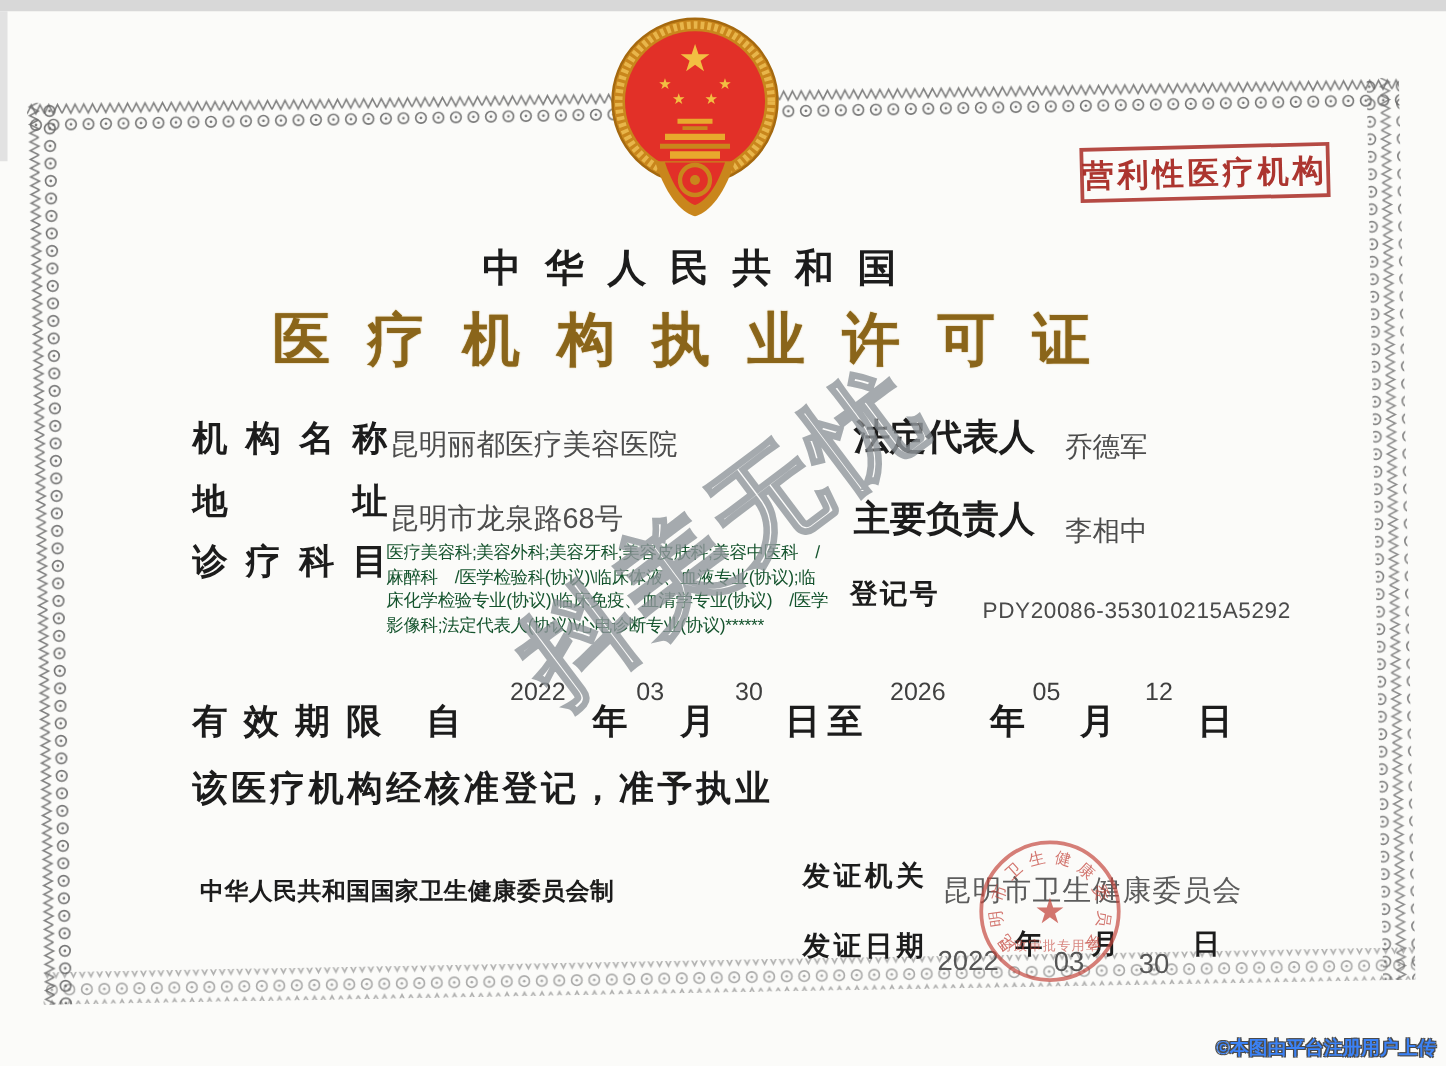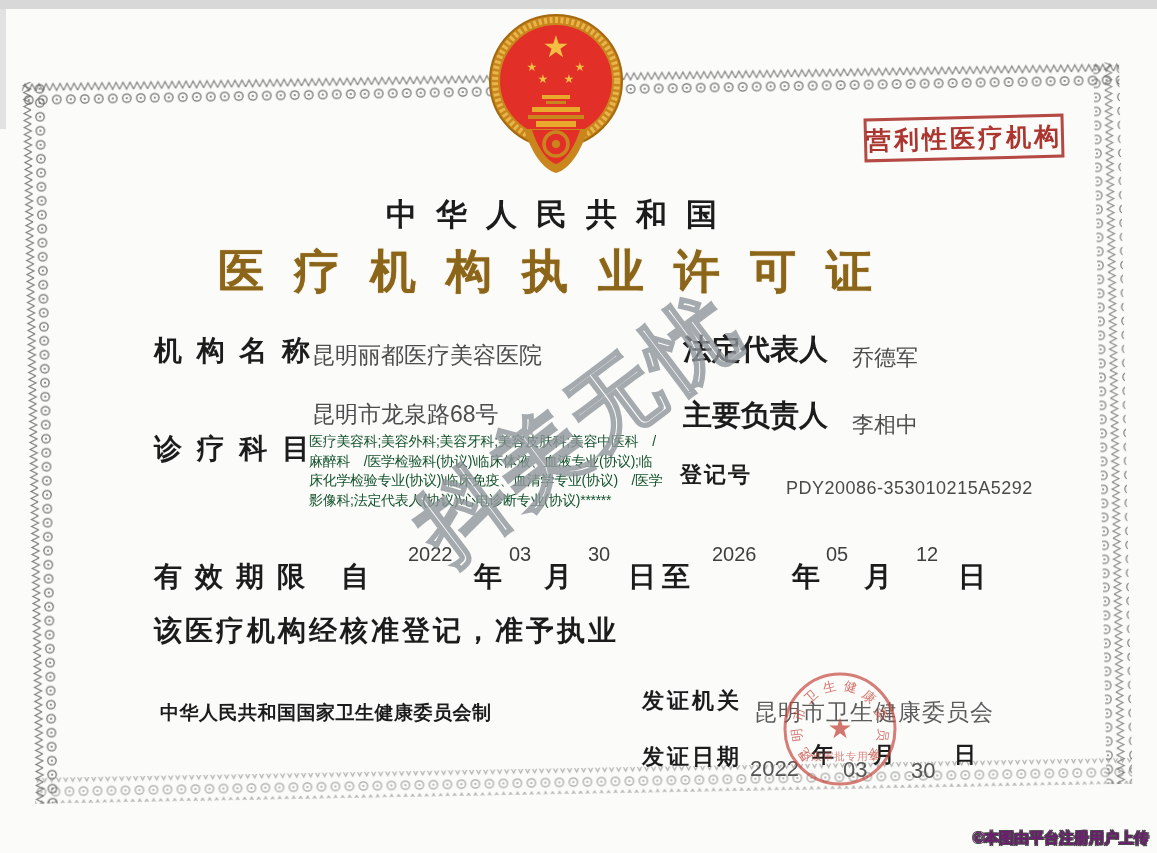--- a/index.html
+++ b/index.html
@@ -37,21 +37,21 @@
   .dchar{font-size:22px;}
   .profit-stamp{left:864px;top:116px;width:194px;height:38px;border:3px solid rgba(168,42,36,.85);
     color:rgba(168,42,36,.95);font-size:25px;letter-spacing:3px;display:flex;align-items:center;justify-content:center;
     font-family:"Liberation Serif",serif;font-weight:bold;transform:rotate(-1.4deg);z-index:2;}
   .frame-svg{position:absolute;left:28px;top:72px;z-index:1;transform:rotate(-1.05deg);transform-origin:549px 361px;}
   .emblem-svg{position:absolute;left:486px;top:11px;z-index:3;}
   .seal-svg{position:absolute;left:777px;top:666px;z-index:4;opacity:.92;}
   .watermark{left:320px;top:368px;width:520px;height:120px;z-index:3;transform:rotate(-37deg);
     font-size:88px;font-weight:bold;text-align:center;letter-spacing:6px;
     color:rgba(255,255,255,0.32);-webkit-text-stroke:2.5px rgba(132,138,144,0.72);}
-  .credit{right:8px;bottom:5px;left:auto;z-index:6;font-size:15px;font-weight:bold;color:#701a75;
+  .credit{right:8px;bottom:5px;left:auto;z-index:6;font-size:15px;font-weight:bold;color:#3b82f6;
     text-shadow:-1px -1px 0 #4a4a4a,1px -1px 0 #4a4a4a,-1px 1px 0 #4a4a4a,1px 1px 0 #4a4a4a;}
 </style>
 </head>
 <body>
 
 <div class="stage">
 
   <div class="scan-strip-top"></div>
   <div class="scan-strip-left"></div>
 
@@ -106,20 +106,21 @@
   </svg>
 
   <div class="abs profit-stamp">营利性医疗机构</div>
 
   <div class="abs z2 serifb country">中华人民共和国</div>
   <div class="abs z2 serifb title">医疗机构执业许可证</div>
 
   <div class="abs z2 serifb jlabel lab-org">机构名称</div>
   <div class="abs z2 val val-org">昆明丽都医疗美容医院</div>
 
+  <div class="abs z2 serifb jlabel lab-addr">地址</div>
   <div class="abs z2 val val-addr">昆明市龙泉路68号</div>
 
   <div class="abs z2 serifb jlabel lab-subj">诊疗科目</div>
   <div class="abs z2 subjects">
     <div>医疗美容科;美容外科;美容牙科;美容皮肤科;美容中医科　/</div>
     <div>麻醉科　/医学检验科(协议)\临床体液、血液专业(协议);临</div>
     <div>床化学检验专业(协议)\临床免疫、血清学专业(协议)　/医学</div>
     <div>影像科;法定代表人(协议)\心电诊断专业(协议)******</div>
   </div>
 

